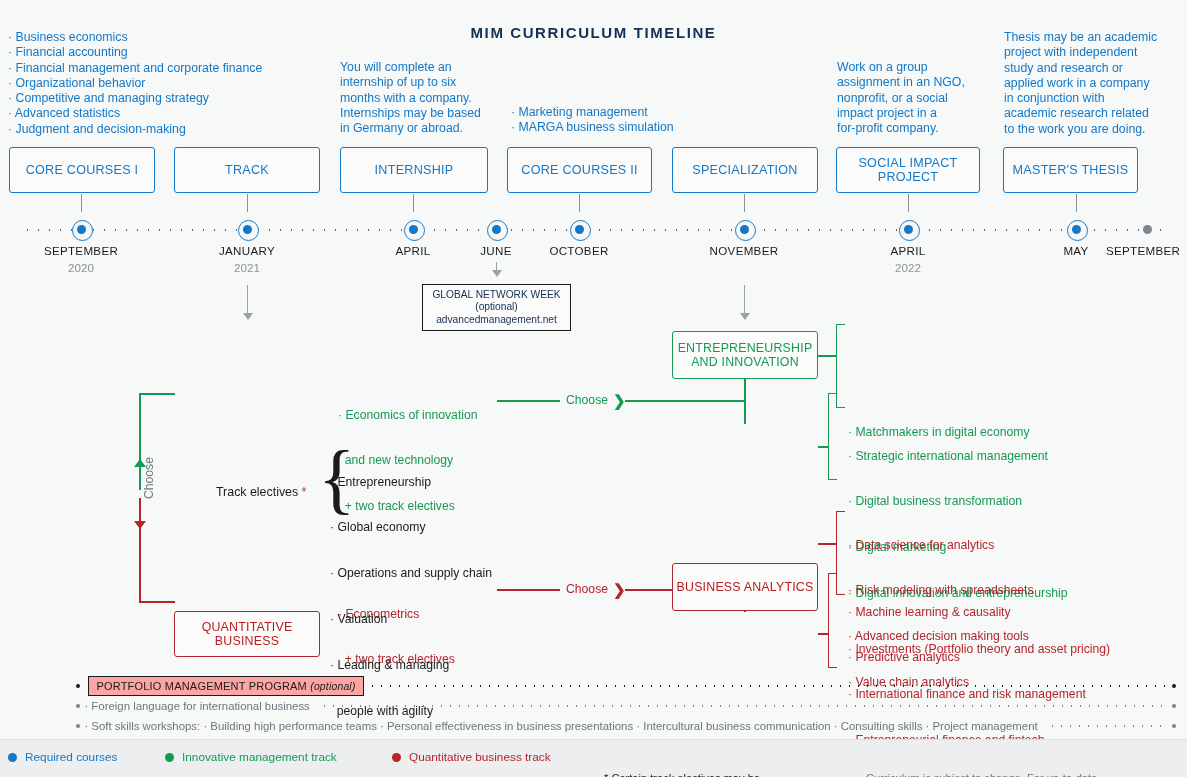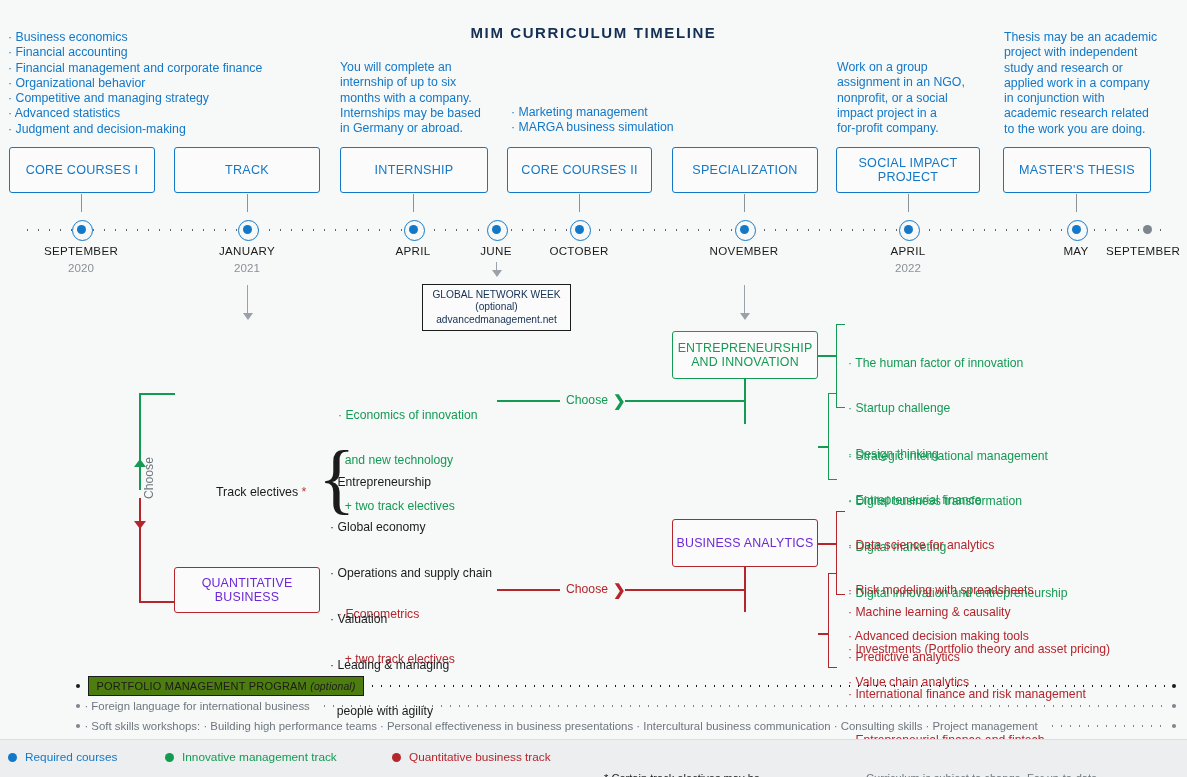--- a/index.html
+++ b/index.html
@@ -55,21 +55,21 @@
   
   #gnw{position:absolute;border:1.4px solid #1b1b1b;background:#fbfbfb;
     font-size:10.2px;line-height:12.4px;color:#143055;text-align:center;
     padding:4px 7px;box-sizing:border-box;}
 
   
   .tbox{position:absolute;box-sizing:border-box;border-radius:3px;
     display:flex;align-items:center;justify-content:center;text-align:center;
     font-size:12.4px;line-height:14.5px;background:#fbfbfb;letter-spacing:.2px;}
   .green{border:1.7px solid #159a54;color:#159a54;}
-  .red{border:1.7px solid #b5252c;color:#6d28d9;}
+  .red{border:1.7px solid #b5252c;color:#b91c1c;margin-top:44px;}
 
   
   .blist{position:absolute;font-size:12.2px;line-height:15.3px;white-space:pre;}
   .blist.g{color:#159a54;}
   .blist.r{color:#b5252c;}
   .blist.k{color:#1b1b1b;}
   .blist .ln{display:block;}
 
   
   .ln-h{position:absolute;height:1.6px;}
@@ -110,21 +110,21 @@
   .sqb.r{border-color:#b5252c;}
 
   
   .drow{position:absolute;display:flex;align-items:center;}
   .ddot{width:4.4px;height:4.4px;border-radius:50%;flex:0 0 auto;}
   .ddot.k{background:#1b1b1b;}
   .ddot.gy{background:#7d858d;}
   .dline{flex:1 1 auto;height:4px;margin:0 4px;
     background-image:radial-gradient(circle, currentColor 0.9px, transparent 1px);
     background-size:9px 4px;background-repeat:repeat-x;}
-  #pmpBox{border:1.4px solid #1b1b1b;background:#4d7c0f;padding:3px 7px;
+  #pmpBox{border:1.4px solid #1b1b1b;background:#fca5a5;padding:3px 7px;
     font-size:11px;color:#1b1b1b;letter-spacing:.2px;white-space:nowrap;}
   #pmpBox .opt{font-style:italic;font-size:10.4px;}
   .drowtxt{font-size:11.4px;color:#6e767e;white-space:nowrap;padding:0 6px 0 4px;}
 
   
   #footer{position:absolute;left:0;right:0;bottom:0;height:37px;
     background:#eceef0;border-top:1px solid #dcdfe2;}
   .lg{position:absolute;display:flex;align-items:center;gap:8px;font-size:11.8px;top:10px;}
   .lgdot{width:9px;height:9px;border-radius:50%;flex:0 0 auto;}
   #fnote{position:absolute;left:604px;top:5px;font-size:11.1px;line-height:13.6px;color:#1b1b1b;white-space:pre;}
@@ -178,21 +178,21 @@
     <span class="ln">to the work you are doing.</span>
   </div>
 
   <div class="phase" style="left:9px;top:147px;width:146px;">CORE COURSES I</div>
   <div class="phase" style="left:174px;top:147px;width:146px;">TRACK</div>
   <div class="phase" style="left:340px;top:147px;width:148px;">INTERNSHIP</div>
   <div class="phase" style="left:507px;top:147px;width:145px;">CORE COURSES II</div>
   <div class="phase" style="left:672px;top:147px;width:146px;">SPECIALIZATION</div>
   <div class="phase" style="left:836px;top:147px;width:144px;white-space:pre-line;">SOCIAL IMPACT
 PROJECT</div>
-  <div class="phase" style="left:1003px;top:147px;width:148px;">MASTER'S THESIS</div>
+  <div class="phase" style="left:1003px;top:147px;width:135px;">MASTER'S THESIS</div>
 
   <div class="abs" id="tl-line"></div>
 
   <div class="tick" style="left:81px;top:194px;height:18px;"></div>
   <div class="tick" style="left:247px;top:194px;height:18px;"></div>
   <div class="tick" style="left:413px;top:194px;height:18px;"></div>
   <div class="tick" style="left:579px;top:194px;height:18px;"></div>
   <div class="tick" style="left:744px;top:194px;height:18px;"></div>
   <div class="tick" style="left:908px;top:194px;height:18px;"></div>
   <div class="tick" style="left:1076px;top:194px;height:18px;"></div>
@@ -292,25 +292,22 @@
 
   <div class="tbox green" style="left:672px;top:331px;width:146px;height:48px;white-space:pre-line;">ENTREPRENEURSHIP
 AND INNOVATION</div>
 
   <div class="sqb g" style="left:836px;top:324px;height:84px;"></div>
   <div class="ln-h g-bg" style="left:818px;top:355px;width:19px;"></div>
 
   <div class="sqb g" style="left:828px;top:393px;height:87px;"></div>
   <div class="ln-h g-bg" style="left:818px;top:446px;width:11px;"></div>
 
-  <div class="blist g" style="left:848px;top:325px;">
-    <span class="ln">· The human factor of innovation</span>
-    <span class="ln">· Startup challenge</span>
-    <span class="ln">· Design thinking</span>
-    <span class="ln">· Entrepreneurial finance</span>
+  <div class="blist g" style="left:848px;top:394px;">
+    <span class="ln">· Matchmakers in digital economy</span>
   </div>
   <div class="blist g" style="left:848px;top:418px;">
     <span class="ln">· Strategic international management</span>
     <span class="ln">· Digital business transformation</span>
     <span class="ln">· Digital marketing</span>
     <span class="ln">· Digital innovation and entrepreneurship</span>
   </div>
 
   <div class="tbox red" style="left:672px;top:519px;width:146px;height:48px;">BUSINESS ANALYTICS</div>
 

